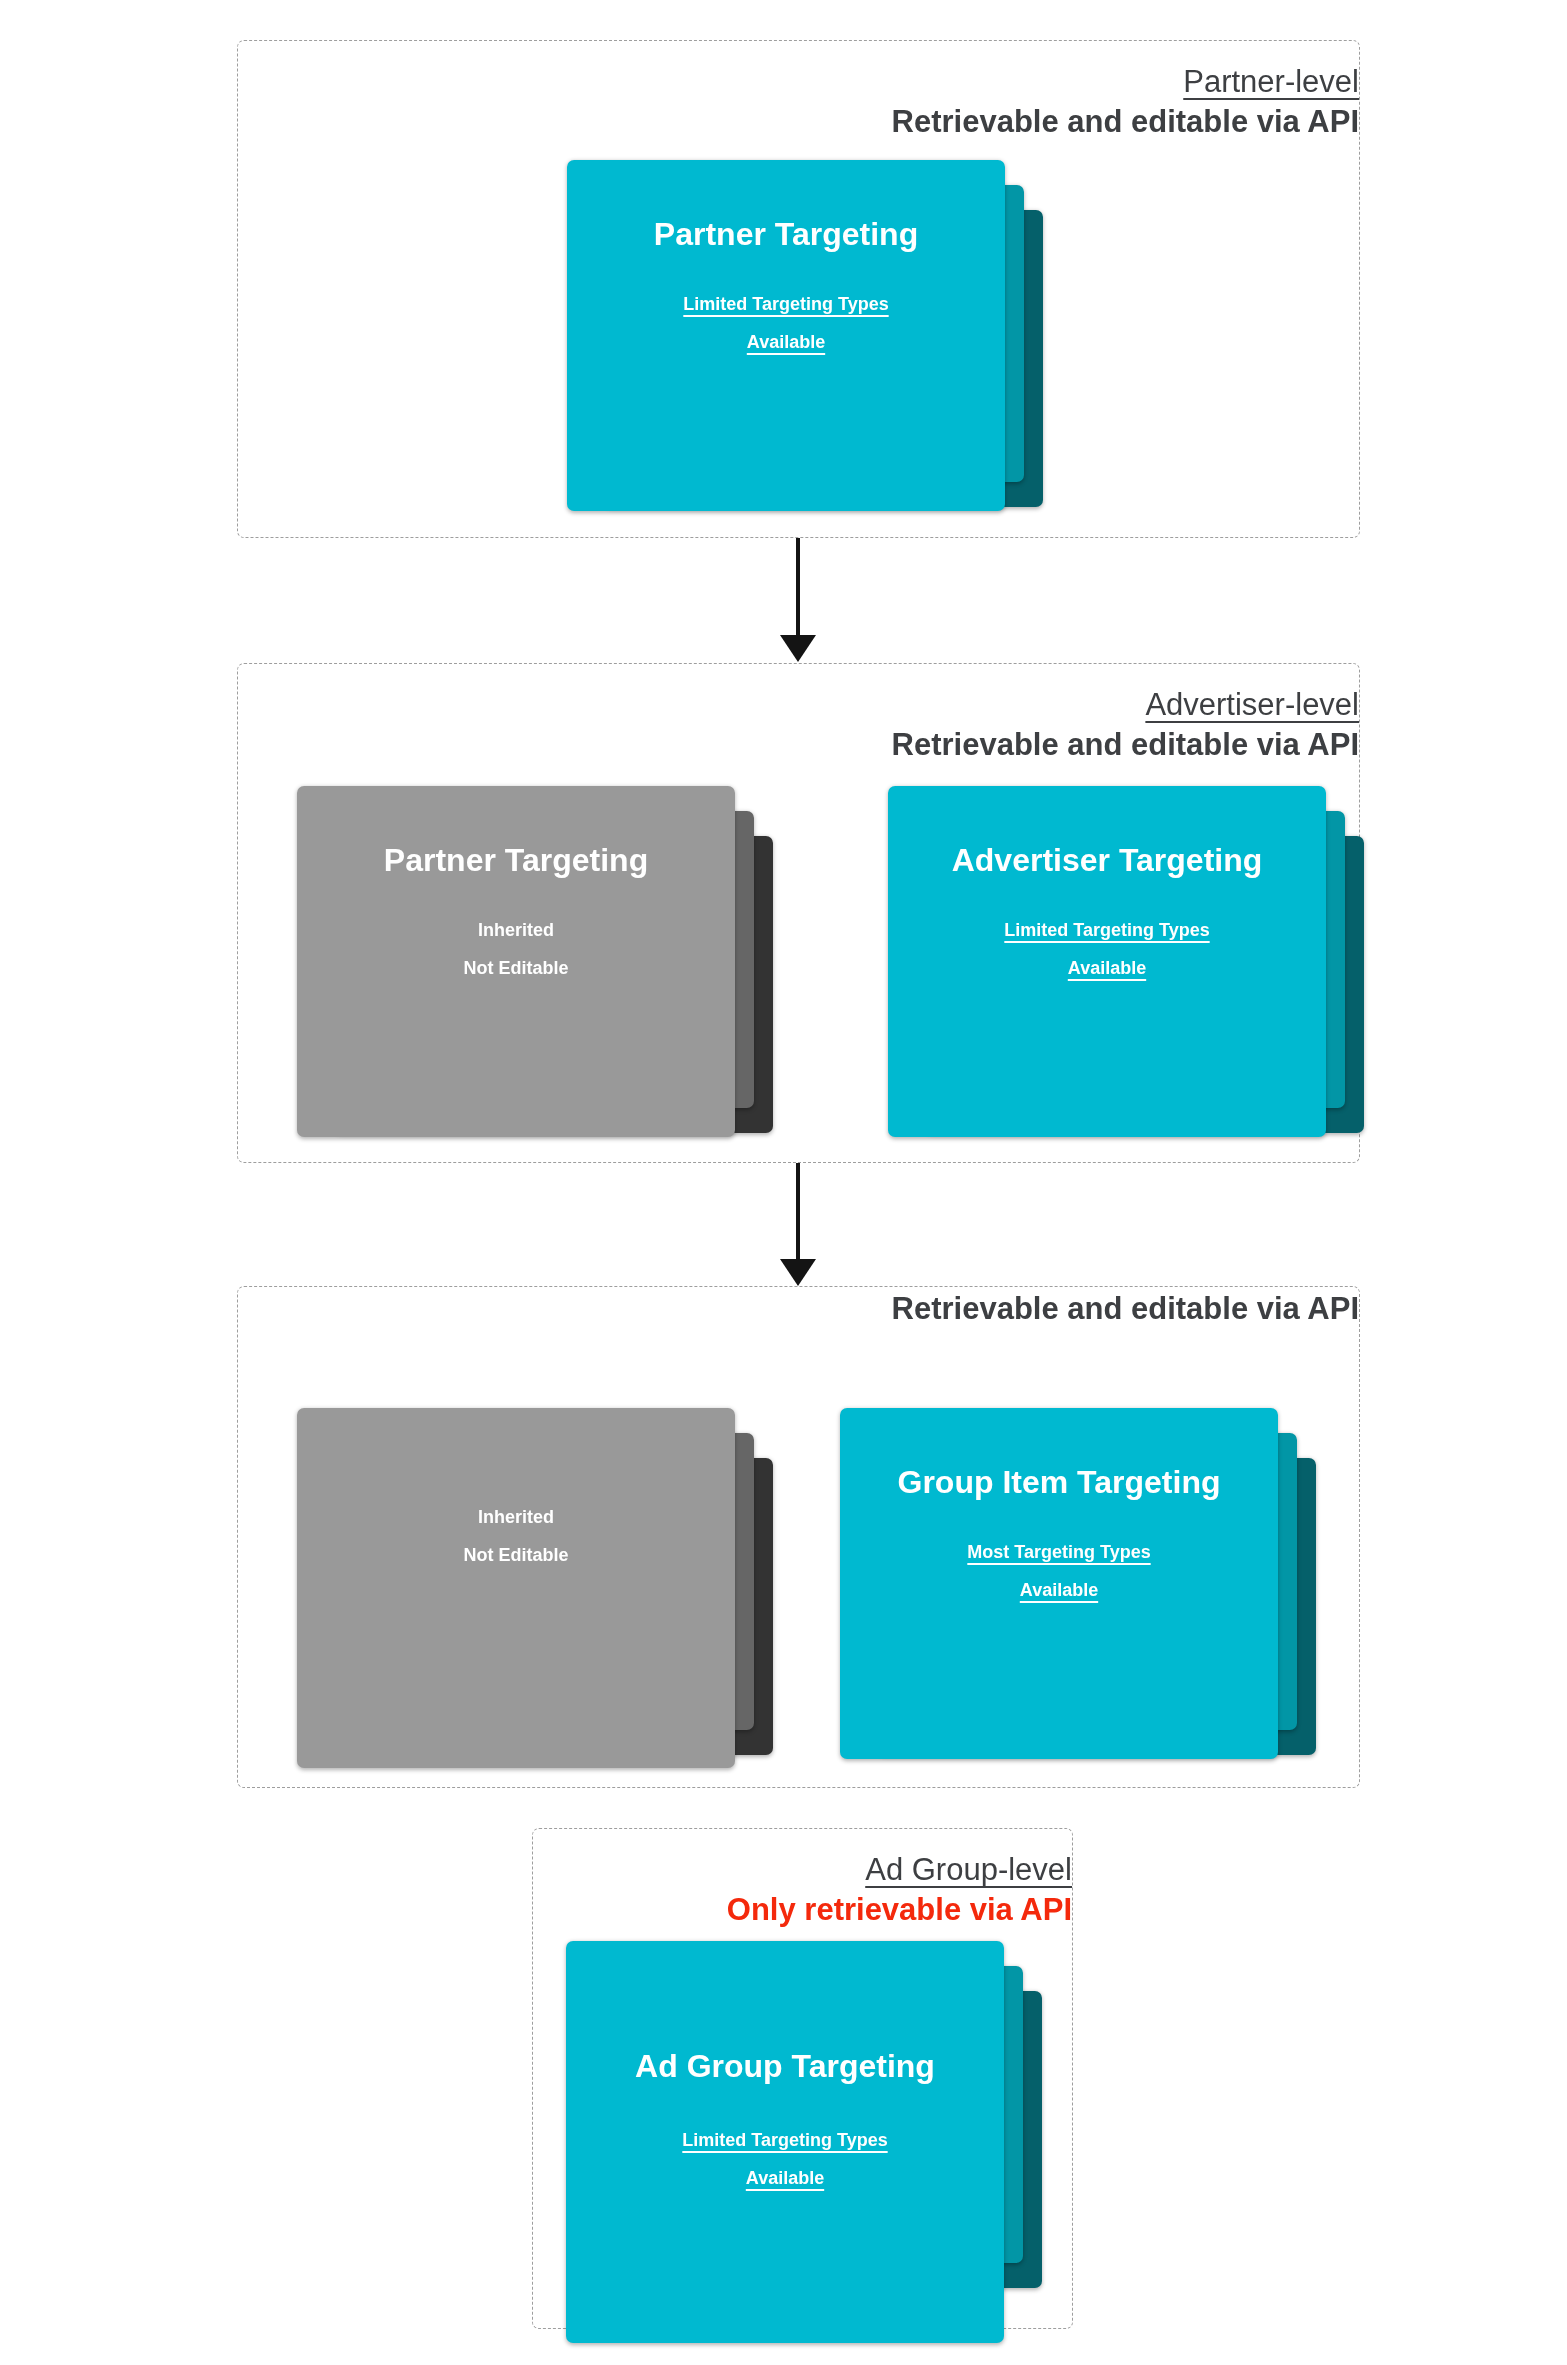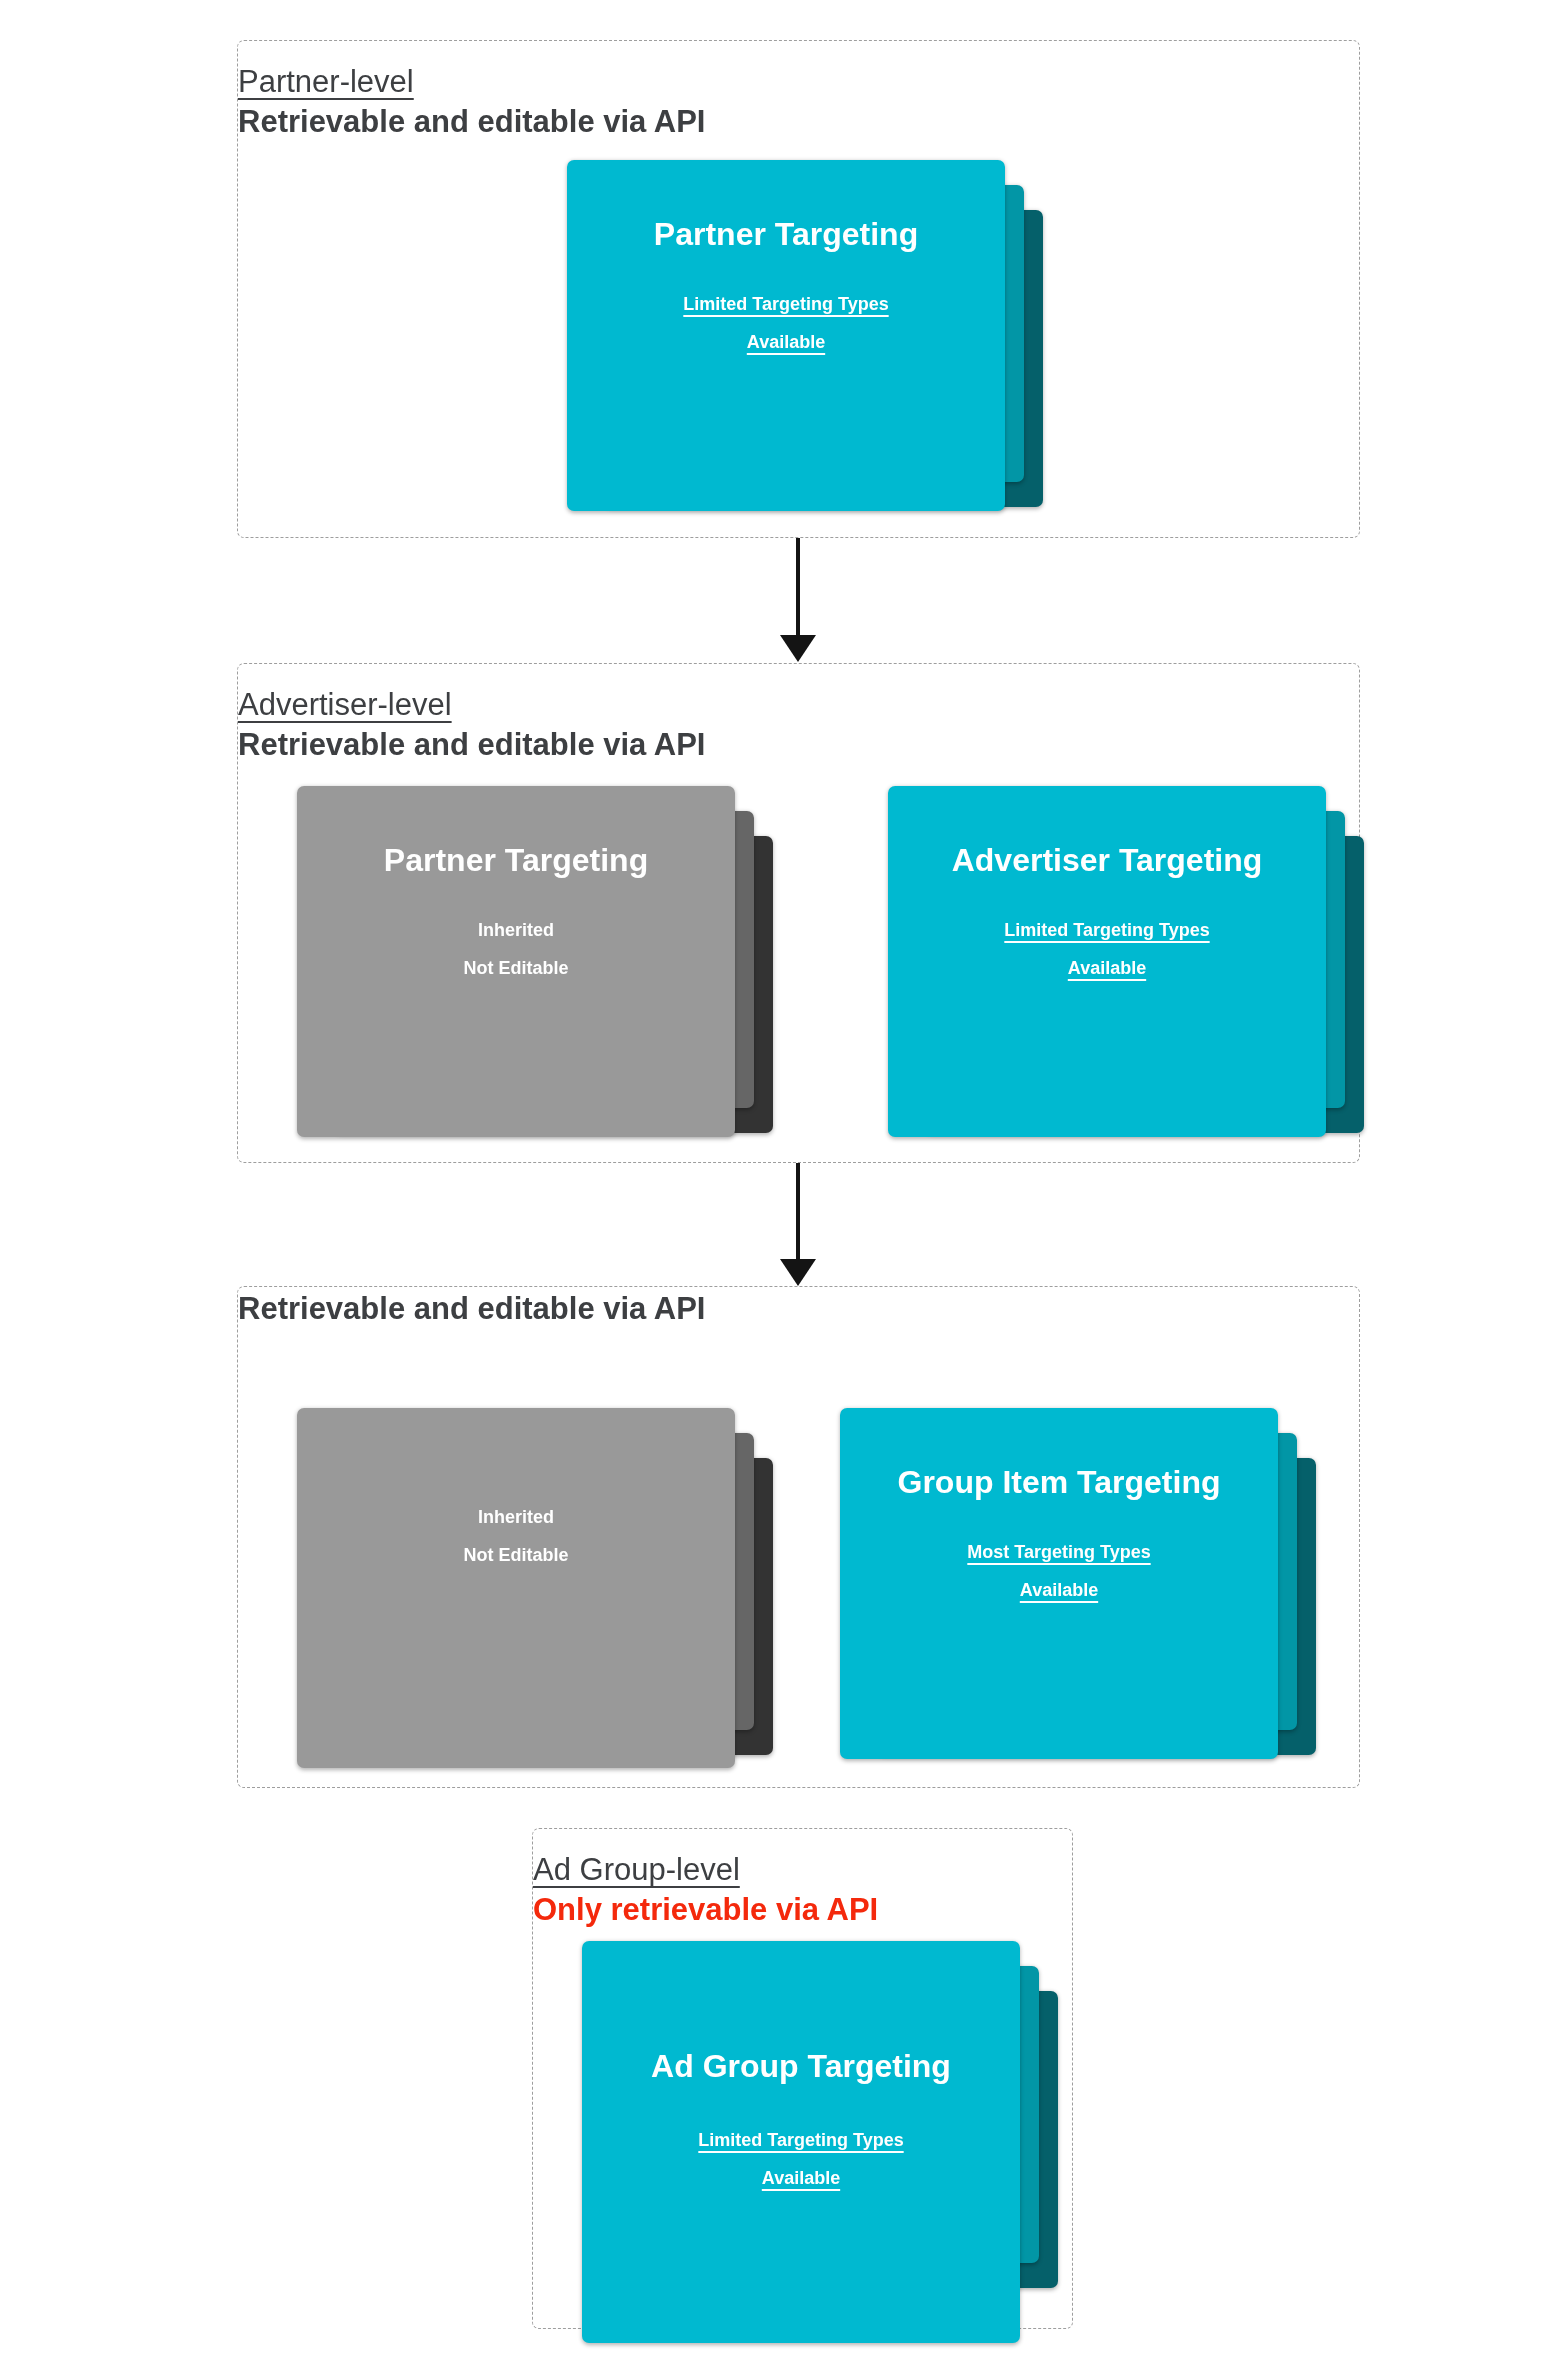--- a/index.html
+++ b/index.html
@@ -11,21 +11,21 @@
     font-family: "Liberation Sans", sans-serif;
     overflow: hidden;
   }
 
   
   .section-box {
     position: absolute;
     border: 1.8px dashed #9e9e9e;
     border-radius: 7.1px;
     box-sizing: border-box;
-    text-align: left;
+    text-align: right;
   }
   #sec1 { left: 237px; top: 40px;   width: 1123px; height: 498px; }
   #sec2 { left: 237px; top: 663px;  width: 1123px; height: 500px; }
   #sec3 { left: 237px; top: 1286px; width: 1123px; height: 502px; }
   #sec4 { left: 532px; top: 1828px; width: 541px;  height: 501px; }
 
   .section-title {
     margin: 23px 0 0 0;
     font-size: 31px;
     font-weight: 400;
@@ -94,21 +94,21 @@
   
   .pad-a { padding-top: 54px; }  .pad-a .card-body  { margin-top: 30px; }
   .pad-b { padding-top: 63px; }  .pad-b .card-body  { margin-top: 27px; }
   .pad-c { padding-top: 105px; } .pad-c .card-body  { margin-top: 34px; }
 
   #stack-s1      { left: 567px; top: 160px;  }
   #stack-s2-gray { left: 297px; top: 786px;  }
   #stack-s2-teal { left: 888px; top: 786px;  }
   #stack-s3-gray { left: 297px; top: 1408px; }
   #stack-s3-teal { left: 840px; top: 1408px; }
-  #stack-s4      { left: 582px; top: 1941px; text-decoration: underline; }
+  #stack-s4      { left: 566px; top: 1941px; text-decoration: underline; }
 
   
   .arrow { position: absolute; width: 36px; }
   .arrow .arrow-line {
     position: absolute; left: 15.6px; top: 0;
     width: 4.5px; background: #141414;
   }
   .arrow .arrow-head {
     position: absolute; left: 0;
     width: 0; height: 0;

